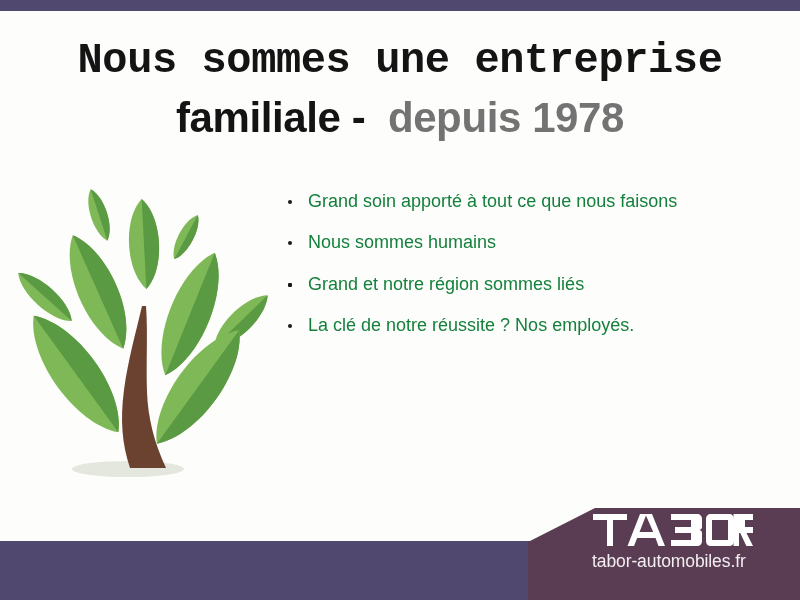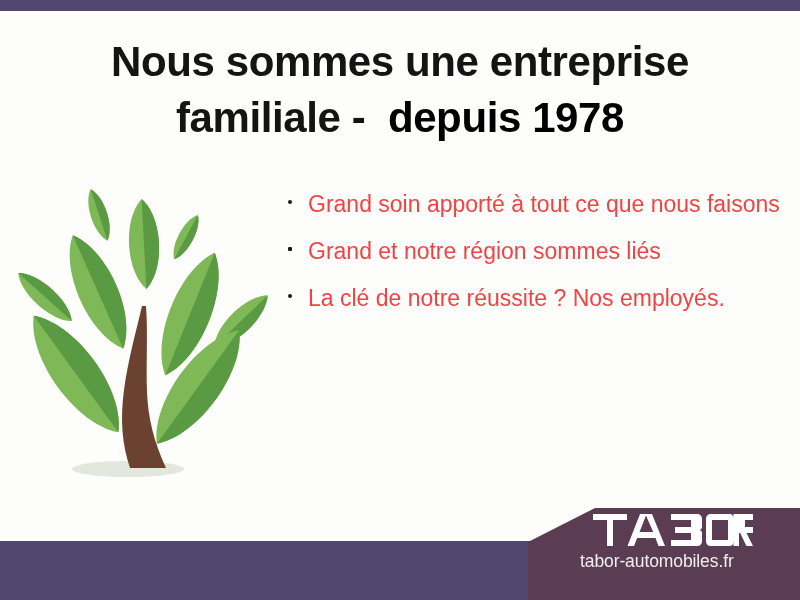--- a/index.html
+++ b/index.html
@@ -30,36 +30,36 @@
   .headline{
     position:absolute;left:0;top:34px;width:800px;
     text-align:center;
     font-size:42px;
     font-weight:bold;
     line-height:1.33;
     letter-spacing:-0.4px;
     color:#141414;
     white-space:nowrap;
   }
-  .headline .l1{display:block;}
+  .headline .l1{display:block;font-family:Liberation Mono, monospace;}
   .headline .l2{display:block;}
-  .headline .accent{color:#000000;}
+  .headline .accent{color:#737373;}
 
   
   .bullets{
     position:absolute;left:286px;top:192px;width:470px;
     margin:0;padding:0;list-style:none;
   }
   .bullets li{
     position:relative;
     padding-left:22px;
     margin:0 0 21.5px 0;
-    font-size:23px;
+    font-size:18px;
     line-height:1.1;
-    color:#ef4444;
+    color:#15803d;
     white-space:nowrap;
   }
   .bullets li:last-child{margin-bottom:8px;}
   .bullets li .dot{
     position:absolute;left:2px;top:8px;
     width:4px;height:4px;border-radius:50%;
     background:#1b1b1b;
   }
 
   
@@ -79,21 +79,21 @@
   }
   .logo-wrap{
     position:absolute;left:0;top:0;width:272px;height:94px;
   }
   .logo-mark{
     position:absolute;left:65px;top:8px;
     width:160px;height:32px;
   }
   .logo-mark svg{display:block;width:100%;height:100%;}
   .logo-url{
-    position:absolute;left:52px;top:45px;width:200px;
+    position:absolute;left:64px;top:45px;width:200px;
     color:#f2eef1;
     font-size:17.5px;
     letter-spacing:-0.1px;
     white-space:nowrap;
   }
 </style>
 </head>
 <body>
 
 <div class="slide">
@@ -164,20 +164,21 @@
                C118,150 110,178 106,208
                C102,238 104,262 112,286
                L148,286
                C136,260 130,236 129,210
                C128,180 130,150 128,124 Z" fill="#6b4130"></path>
     </svg>
   </div>
 
   <ul class="bullets">
     <li><span class="dot"></span><span>Grand soin apporté à tout ce que nous faisons</span></li>
+    <li><span class="dot"></span><span>Nous sommes humains</span></li>
     <li><span class="dot"></span></li>
     <li><span class="dot"></span></li>
     <li><span class="dot"></span><span>Grand et notre région sommes liés</span></li>
     <li><span class="dot"></span><span>La clé de notre réussite ? Nos employés.</span></li>
   </ul>
 
   <div class="band-bottom"></div>
 
   <div class="logo-panel">
     <div class="shape"></div>

